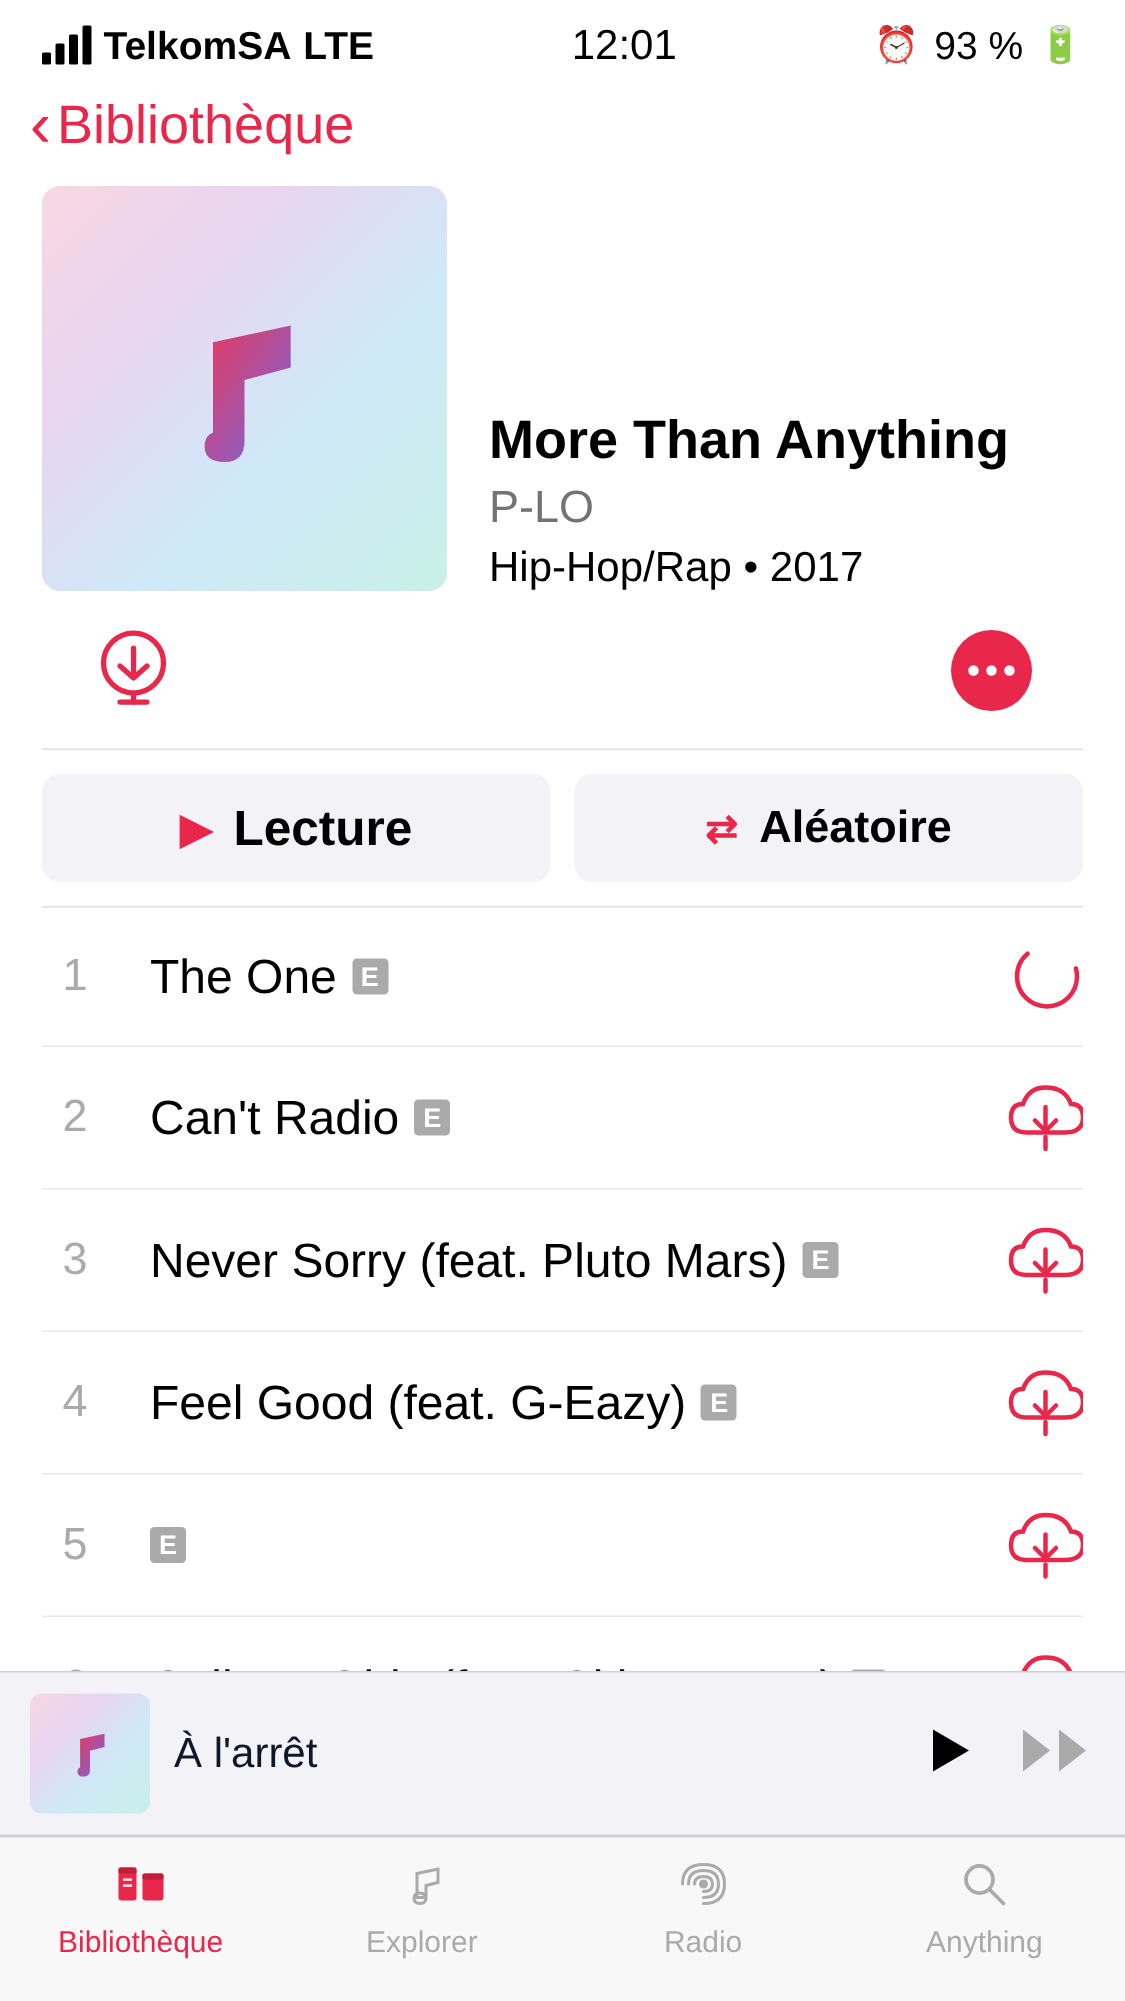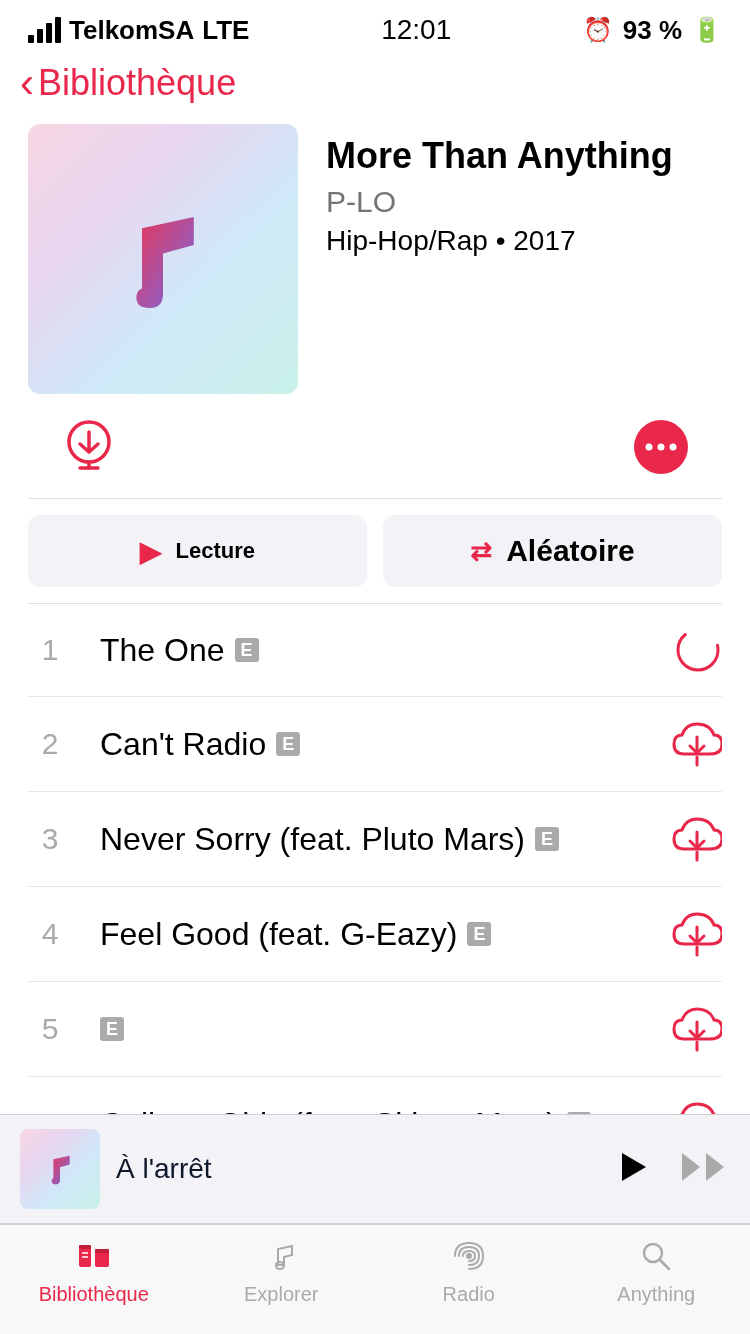--- a/index.html
+++ b/index.html
@@ -43,21 +43,21 @@
       cursor: pointer;
     }
     .back-chevron { font-size: 42px; font-weight: 300; line-height: 1; }
     .back-label { font-size: 36px; }
 
     
     .album-header {
       display: flex;
       padding: 10px 17px 0 28px;
       gap: 28px;
-      align-items: flex-start;
+      align-items: flex-end;
     }
     .album-art {
       width: 270px;
       height: 270px;
       border-radius: 12px;
       background: linear-gradient(135deg, #f8d7e3 0%, #e8d5f0 30%, #d0e8f8 60%, #c8f0e8 100%);
       display: flex;
       align-items: center;
       justify-content: center;
       flex-shrink: 0;
@@ -263,21 +263,21 @@
       <div class="signal-bar" style="height:14px"></div>
       <div class="signal-bar" style="height:20px"></div>
       <div class="signal-bar" style="height:26px"></div>
     </div>
     <span>TelkomSA</span>
     <span>LTE</span>
   </div>
   <div style="font-size:28px;font-weight:500;">12:01</div>
   <div class="status-right">
     <span style="font-size:24px;">⏰</span>
-    <span style="font-size:26px;font-weight:700;">93 %</span>
+    <span style="font-size:26px;font-weight:400;">93 %</span>
     <span style="font-size:24px;">🔋</span>
   </div>
 </div>
 
 <div class="nav-bar">
   <div class="back-btn">
     <span class="back-chevron" style="color:#e8274b;">‹</span>
     <span class="back-label" style="color:#e8274b;font-size:36px;">Bibliothèque</span>
   </div>
 </div>
@@ -322,21 +322,21 @@
       <circle cx="41" cy="29" r="3.5" fill="#fff"></circle>
     </svg>
   </div>
 </div>
 
 <div class="divider"></div>
 
 <div class="playback-row" style="margin-top:16px;">
   <button class="play-btn">
     <span class="btn-icon" style="color:#e8274b;font-size:28px;">▶</span>
-    <span style="font-size:22px;font-weight:600;color:#000;">Lecture</span>
+    <span style="font-size:33px;font-weight:600;color:#000;">Lecture</span>
   </button>
   <button class="shuffle-btn">
     <span class="btn-icon" style="color:#e8274b;font-size:26px;">⇄</span>
     <span style="font-size:30px;font-weight:600;color:#000;">Aléatoire</span>
   </button>
 </div>
 
 <div class="divider" style="margin-top:16px;"></div>
 
 <div class="track-list">

